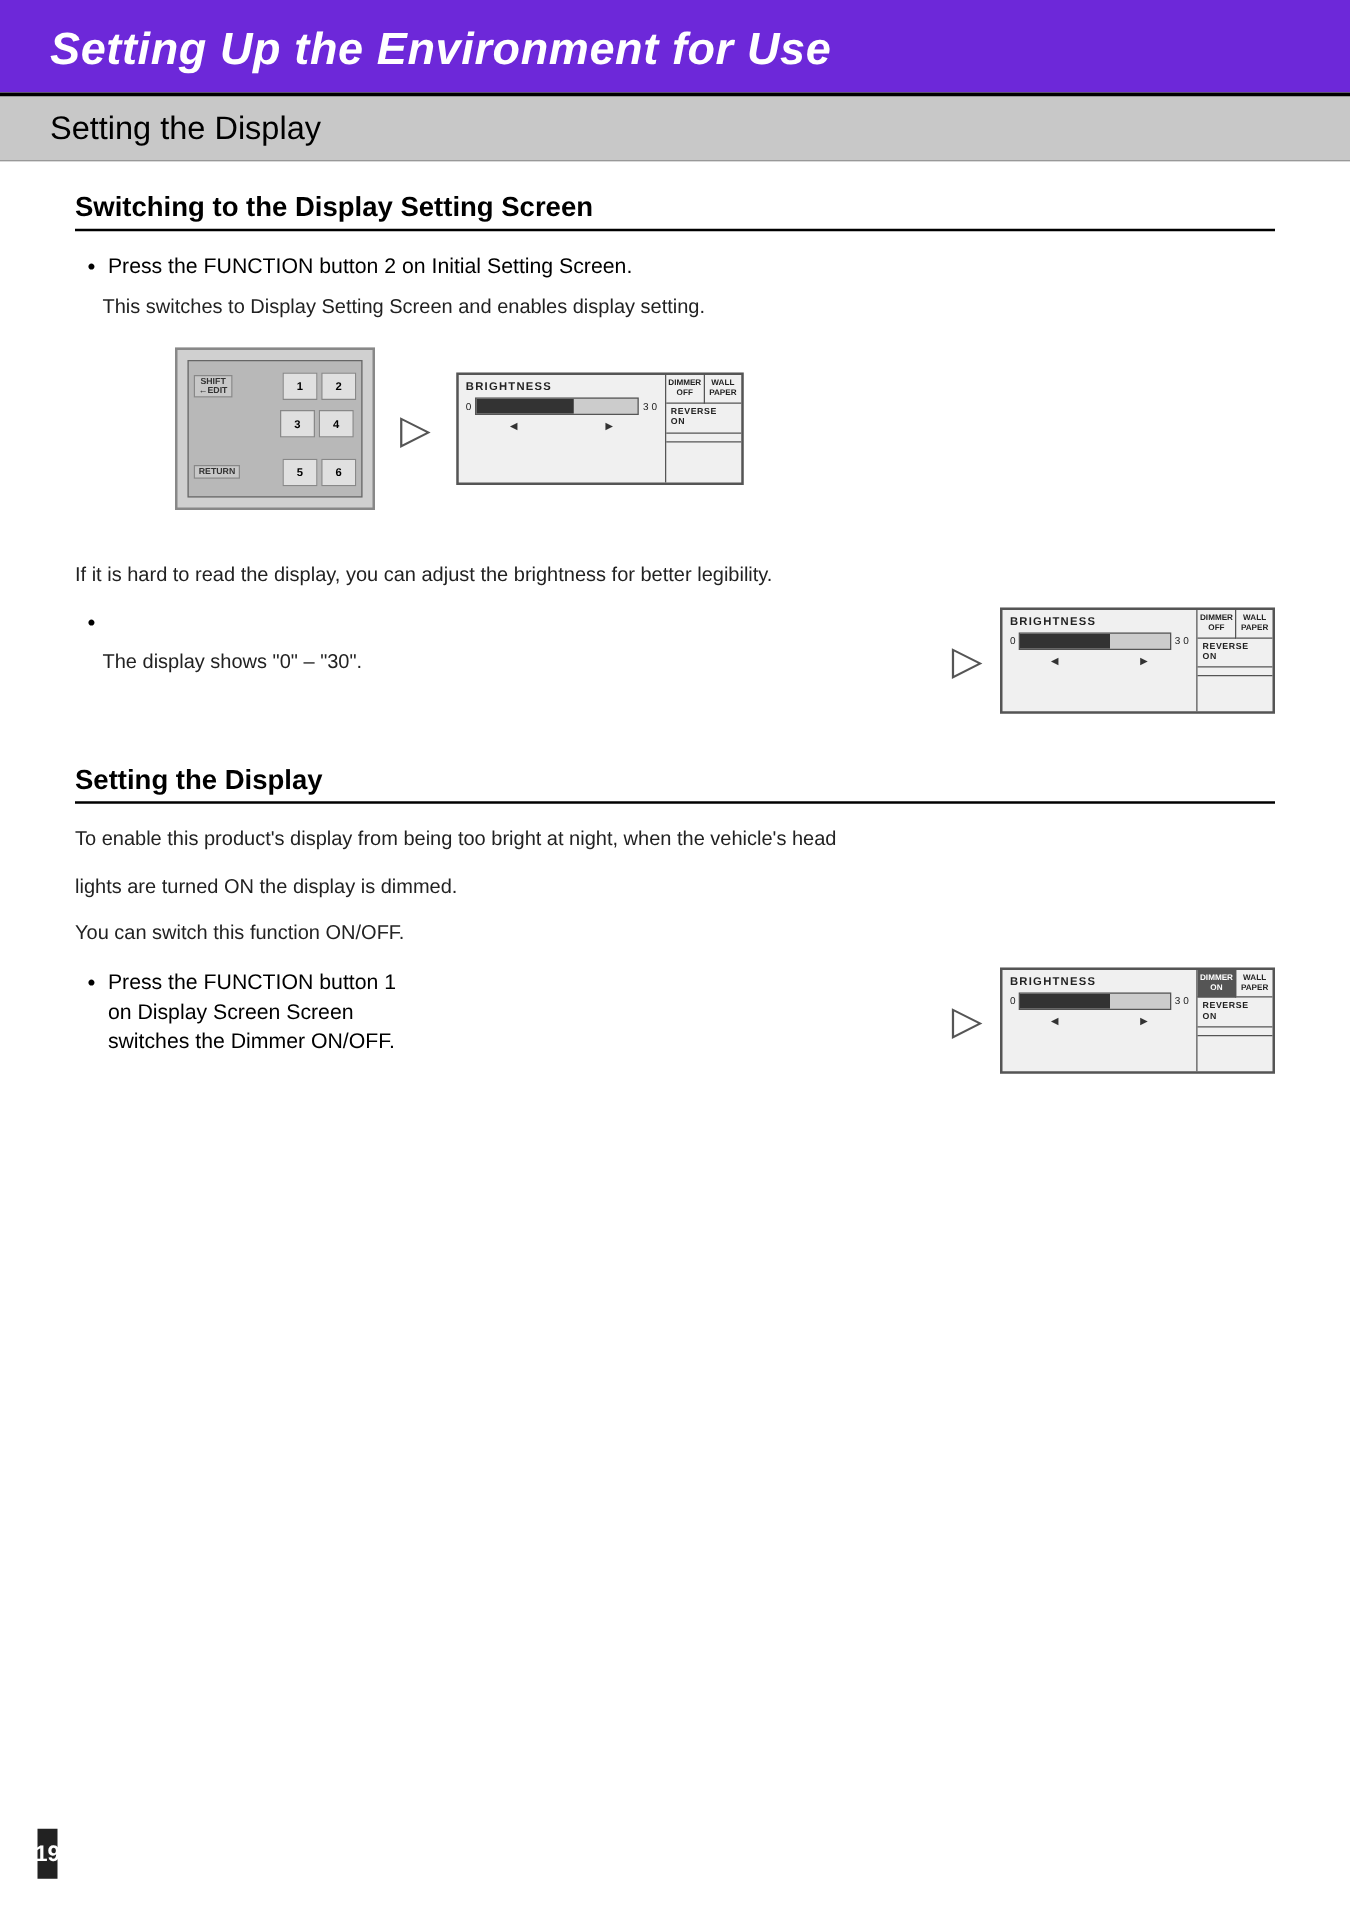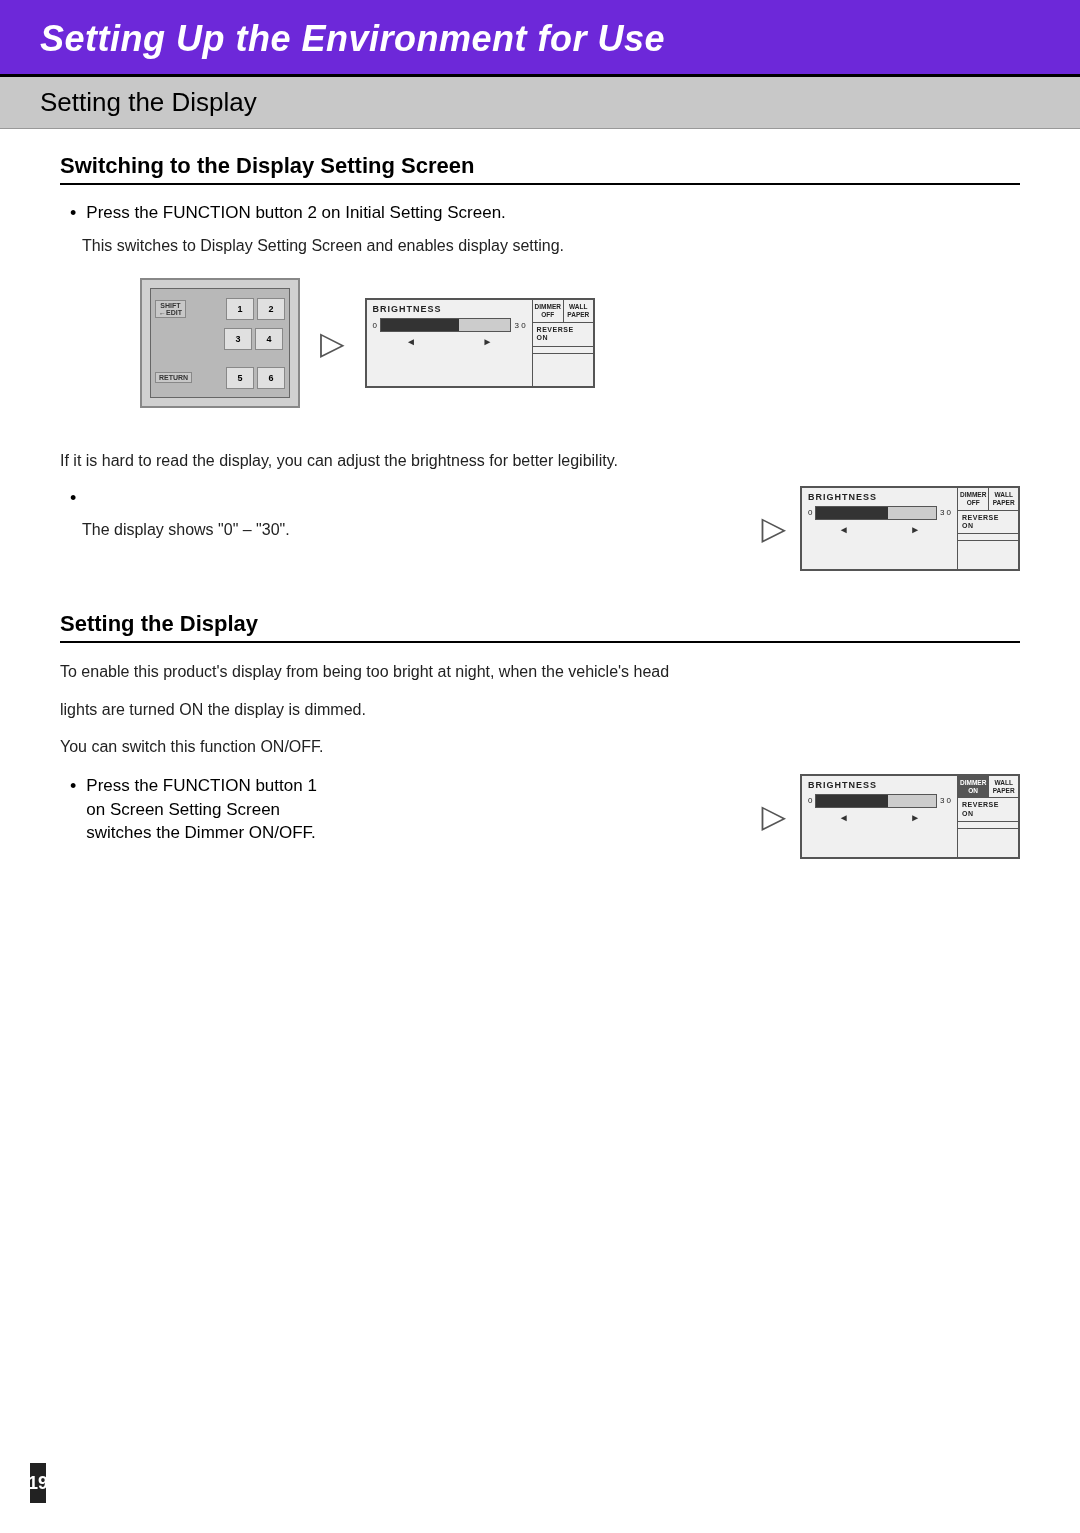--- a/index.html
+++ b/index.html
@@ -408,21 +408,21 @@
     <p class="body-text">To enable this product's display from being too bright at night, when the vehicle's head</p>
     <p class="body-text">lights are turned ON the display is dimmed.</p>
     <p class="body-text">You can switch this function ON/OFF.</p>
 
     <div style="display:flex; align-items:flex-start; gap:30px; margin-top:14px;">
       <div style="flex:1;">
         <div class="bullet-item">
           <span class="bullet-dot">•</span>
           <div>
             <div class="bullet-text">Press the FUNCTION button 1</div>
-            <div class="bullet-text">on Screen Setting Screen</div>
+            <div class="bullet-text">on Display Screen Screen</div>
             <div class="bullet-text">switches the Dimmer ON/OFF.</div>
           </div>
         </div>
       </div>
 
       <div style="display:flex; align-items:center; gap:14px;">
         <div class="arrow-right">▷</div>
         <div class="display-diagram" style="width:220px; height:85px;">
           <div class="display-main">
             <div class="display-label">BRIGHTNESS</div>

